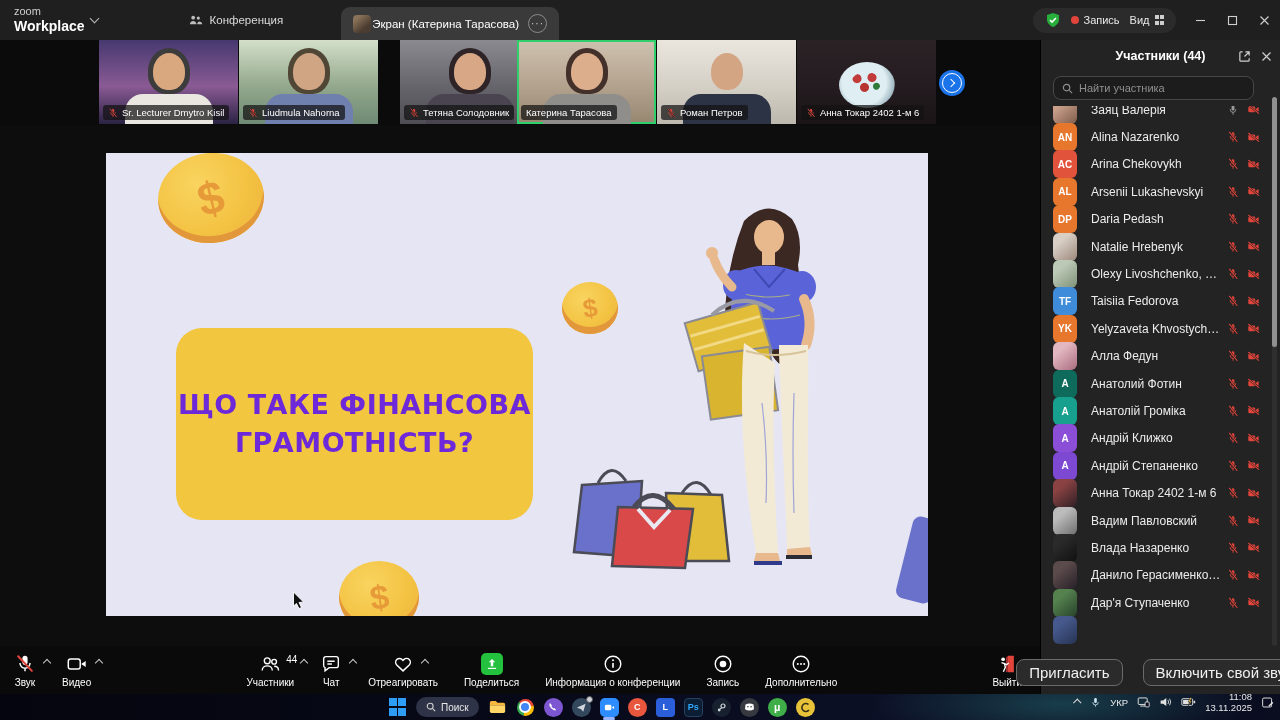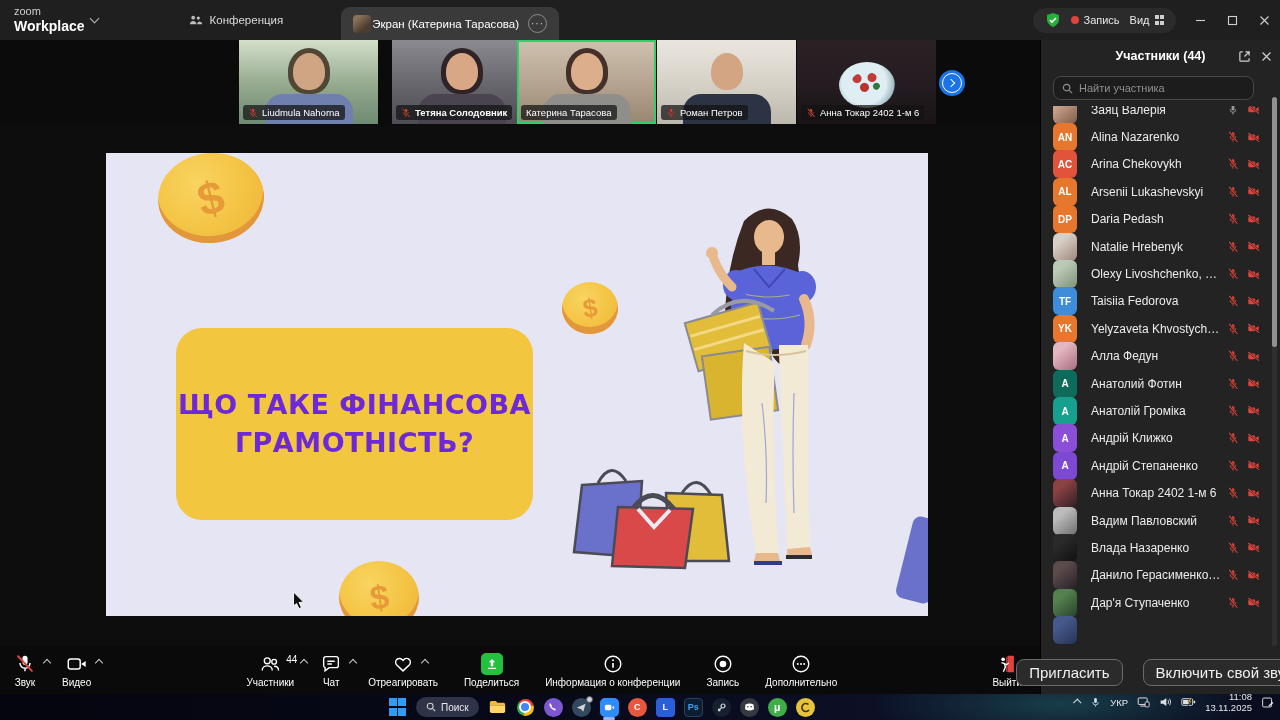--- a/index.html
+++ b/index.html
@@ -224,35 +224,49 @@
             <path d="M1.5 1.5l8 8M9.5 1.5l-8 8" stroke="#cfcfcf" stroke-width="1.1"></path>
           </svg>
         </div>
     </div>
   </header>
 
   <div class="body-row">
     <div class="content">
 
       <div class="filmstrip" id="filmstrip">
+          <div class="thumb" style="left: 99px; background: linear-gradient(rgb(70, 57, 111) 0%, rgb(138, 90, 148) 55%, rgb(42, 35, 68) 100%);">
+            <span class="person-hair" style="background:#3c3c3c"></span>
+            <span class="person-head" style="background:#d9a87e"></span>
+            <span class="person-torso" style="background:#eae7e1"></span>
+            <span class="name-chip">
+              <svg width="10" height="10" viewBox="0 0 16 16">
+    <rect x="6.1" y="1.6" width="3.8" height="7.2" rx="1.9" fill="#e0443a"></rect>
+    <path d="M4.2 7.4a3.8 3.8 0 0 0 7.6 0M8 11.4v2.4" stroke="#e0443a" stroke-width="1.2" fill="none" stroke-linecap="round"></path>
+    <path d="M3.2 1.6 13.4 14" stroke="#232323" stroke-width="2.6"></path>
+                <path d="M3.2 1.6 13.4 14" stroke="#e0443a" stroke-width="1.4" stroke-linecap="round"></path>
+              </svg>
+              <span>Sr. Lecturer Dmytro Kisil</span>
+            </span>
+          </div>
           <div class="thumb" style="left: 239px; background: linear-gradient(rgb(211, 223, 201) 0%, rgb(147, 168, 141) 55%, rgb(111, 138, 116) 100%);">
             <span class="person-hair" style="background:#4f4636"></span>
             <span class="person-head" style="background:#cfa584"></span>
             <span class="person-torso" style="background:#6f7fae"></span>
             <span class="name-chip">
               <svg width="10" height="10" viewBox="0 0 16 16">
     <rect x="6.1" y="1.6" width="3.8" height="7.2" rx="1.9" fill="#e0443a"></rect>
     <path d="M4.2 7.4a3.8 3.8 0 0 0 7.6 0M8 11.4v2.4" stroke="#e0443a" stroke-width="1.2" fill="none" stroke-linecap="round"></path>
     <path d="M3.2 1.6 13.4 14" stroke="#232323" stroke-width="2.6"></path>
                 <path d="M3.2 1.6 13.4 14" stroke="#e0443a" stroke-width="1.4" stroke-linecap="round"></path>
               </svg>
               <span>Liudmula Nahorna</span>
             </span>
           </div>
-          <div class="thumb" style="left: 392px; background: linear-gradient(rgb(139, 138, 144) 0%, rgb(102, 101, 107) 55%, rgb(78, 77, 83) 100%); font-weight: bold;">
+          <div class="thumb" style="left: 400px; background: linear-gradient(rgb(139, 138, 144) 0%, rgb(102, 101, 107) 55%, rgb(78, 77, 83) 100%);">
             <span class="person-hair" style="background:#2e2326"></span>
             <span class="person-head" style="background:#d8a886"></span>
             <span class="person-torso" style="background:#4a4450"></span>
             <span class="name-chip">
               <svg width="10" height="10" viewBox="0 0 16 16">
     <rect x="6.1" y="1.6" width="3.8" height="7.2" rx="1.9" fill="#e0443a"></rect>
     <path d="M4.2 7.4a3.8 3.8 0 0 0 7.6 0M8 11.4v2.4" stroke="#e0443a" stroke-width="1.2" fill="none" stroke-linecap="round"></path>
     <path d="M3.2 1.6 13.4 14" stroke="#232323" stroke-width="2.6"></path>
                 <path d="M3.2 1.6 13.4 14" stroke="#e0443a" stroke-width="1.4" stroke-linecap="round"></path>
               </svg>

